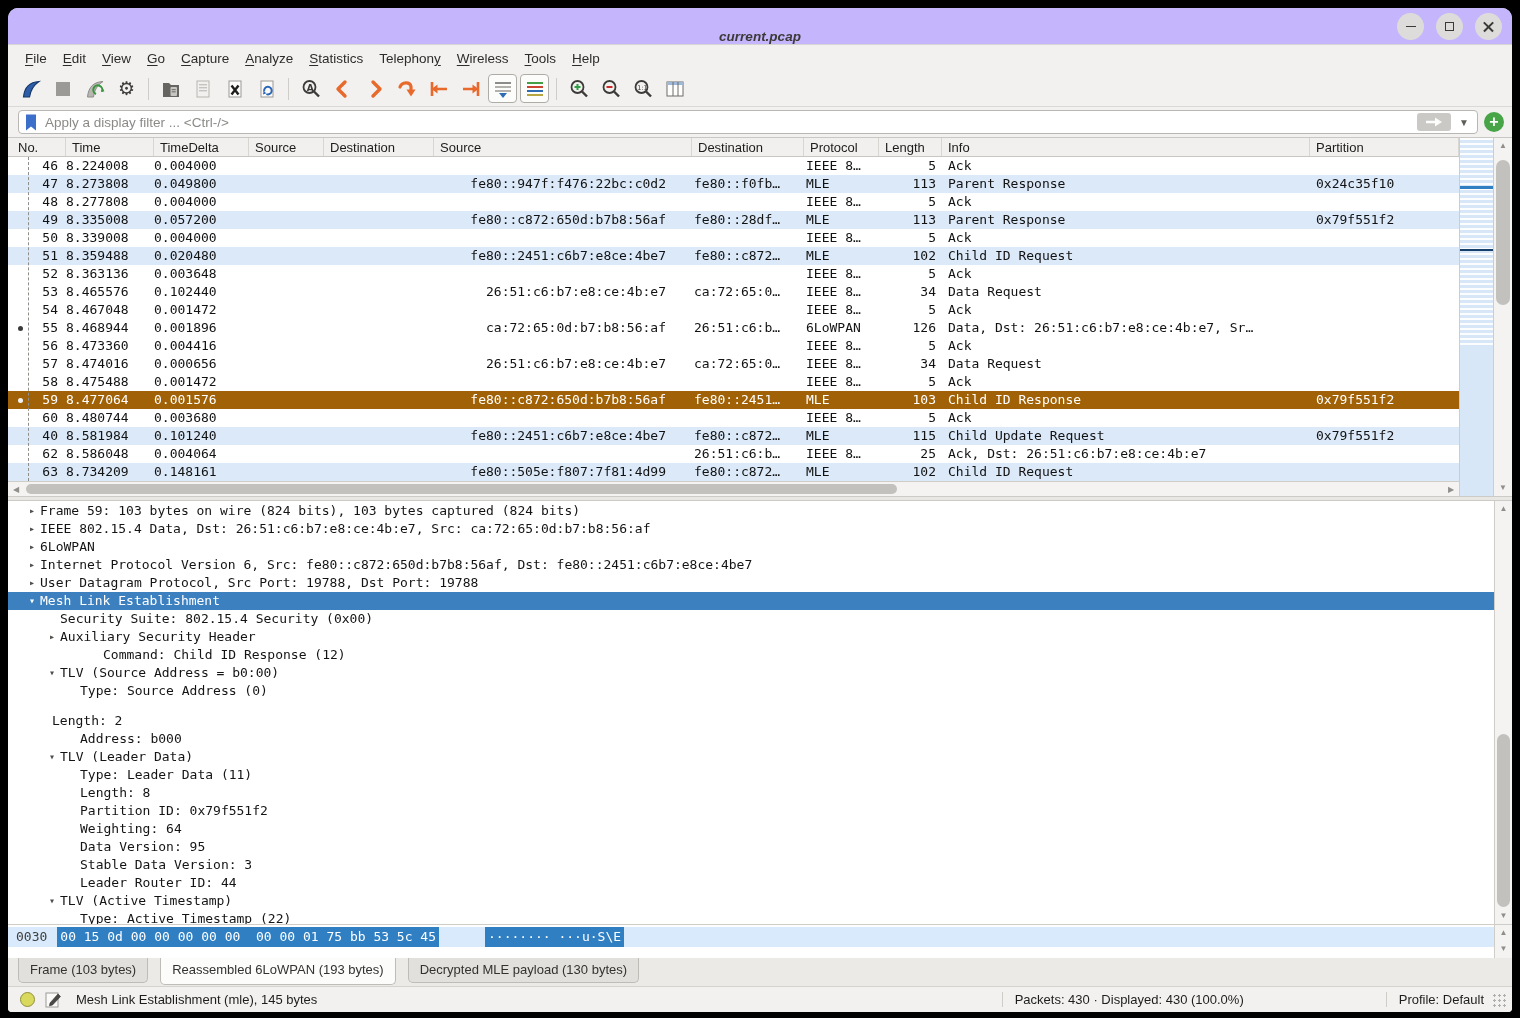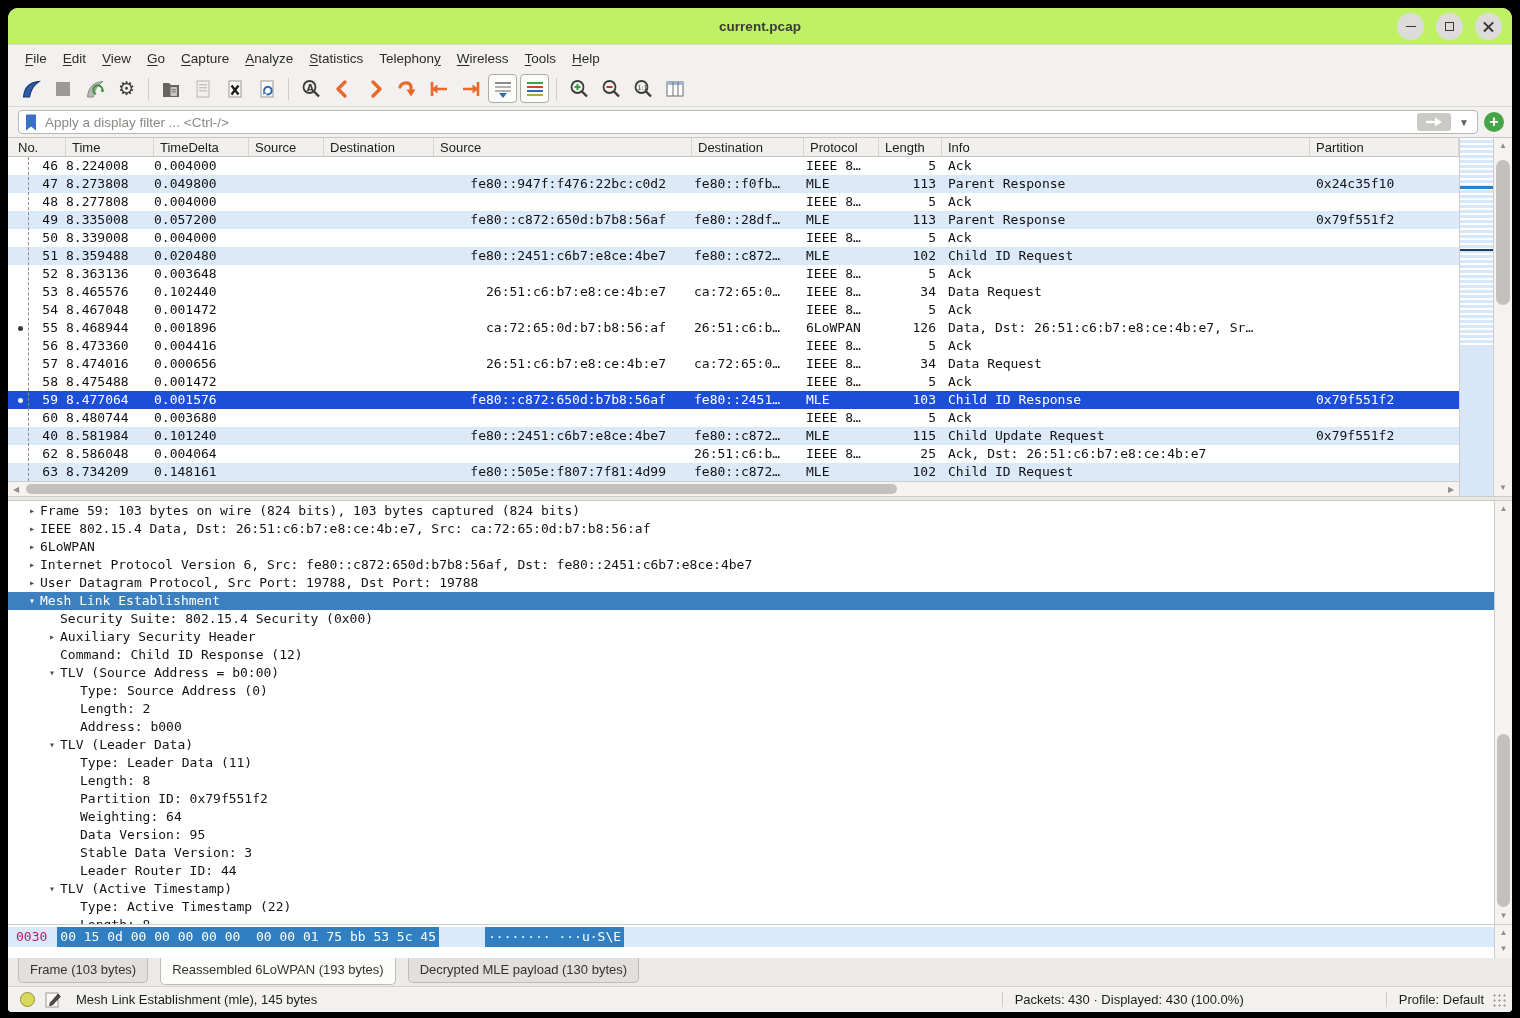--- a/index.html
+++ b/index.html
@@ -1,22 +1,22 @@
 <!DOCTYPE html>
 <html><head>
 <meta charset="utf-8">
 <style>
   html,body{margin:0;padding:0;background:#000;width:1520px;height:1018px;overflow:hidden;
     font-family:"Liberation Sans","DejaVu Sans",sans-serif;-webkit-font-smoothing:antialiased;}
   *{box-sizing:border-box;}
   .frame{position:absolute;left:8px;top:8px;width:1504px;height:1004px;background:#f2f1ef;
     border-radius:10px 10px 4px 4px;overflow:hidden;display:flex;flex-direction:column;}
   
-  .titlebar{height:37px;background:#bef264;border-bottom:1px solid #d8d6d2;position:relative;
-    display:flex;align-items:center;justify-content:center;flex:0 0 auto;}
+  .titlebar{height:37px;background:#c4b5fd;border-bottom:1px solid #d8d6d2;position:relative;
+    display:flex;align-items:flex-end;justify-content:center;flex:0 0 auto;font-style:italic;}
   .titlebar-title{font-weight:bold;font-size:13.5px;color:#3b3a37;}
   .win-controls{position:absolute;right:10px;top:5px;display:flex;gap:12px;}
   .winbtn{width:27px;height:27px;border-radius:50%;background:#dedcda;display:flex;align-items:center;justify-content:center;position:relative;cursor:pointer;}
   .glyph-min{width:10px;height:0;border-bottom:1.8px solid #3a3936;}
   .glyph-max{width:9px;height:9px;border:1.6px solid #3a3936;}
   .glyph-x1,.glyph-x2{position:absolute;width:13px;height:1.8px;background:#3a3936;left:7px;top:12.5px;}
   .glyph-x1{transform:rotate(45deg);} .glyph-x2{transform:rotate(-45deg);}
   
   .menubar{height:26px;background:#f2f1ef;display:flex;align-items:center;padding-left:9px;flex:0 0 auto;}
   .menu-item{padding:3px 8px;font-size:13.5px;color:#2d2c2a;cursor:default;}
@@ -44,21 +44,21 @@
   .pl-left{flex:1;display:flex;flex-direction:column;min-width:0;}
   .pl-header{height:19px;background:#f1f0ee;border-bottom:1px solid #c9c7c2;display:flex;flex:0 0 auto;
     font-size:13px;color:#1c1c1a;}
   .pl-header .cell{border-right:1px solid #d8d6d1;padding:1px 0 0 6px;text-align:left;overflow:hidden;white-space:nowrap;}
   .pl-header .c0{padding-left:10px;}
   .pl-rows{flex:1;position:relative;overflow:hidden;font-family:"DejaVu Sans Mono","Liberation Mono",monospace;
     font-size:13px;color:#121212;}
   .related-line{position:absolute;left:20px;top:0;bottom:0;width:0;border-left:1px dashed #8f8e8a;z-index:3;}
   .pl-row{height:18px;display:flex;position:relative;white-space:nowrap;cursor:default;}
   .pl-row.mle{background:#dbe9f9;}
-  .pl-row.sel{background:#1d4ed8;color:#fff;}
+  .pl-row.sel{background:#a16207;color:#fff;}
   .pl-row .cell{overflow:hidden;white-space:nowrap;flex:0 0 auto;}
   .cell{line-height:18px;}
   .c0{width:58px;text-align:right;padding-right:8px;}
   .c1{width:88px;}
   .c2{width:95px;}
   .c3{width:75px;}
   .c4{width:110px;}
   .c5{width:258px;text-align:right;padding-right:26px;}
   .c6{width:112px;padding-left:2px;}
   .c7{width:75px;padding-left:2px;}
@@ -89,21 +89,21 @@
     color:#141414;padding-top:1px;}
   .dt-row{height:18px;line-height:18px;white-space:nowrap;display:flex;}
   .dt-row.sel{background:#3c80c0;color:#fff;}
   .dt-arrow{width:16px;flex:0 0 16px;text-align:center;font-size:10px;color:#4f4e4b;}
   .dt-row.sel .dt-arrow{color:#fff;}
   .dt-scroll{width:18px;background:#f4f3f1;border-left:1px solid #cfcdc8;position:relative;flex:0 0 18px;}
   
   .hex-pane{height:34px;border-top:1px solid #cfcdc8;background:#fff;display:flex;flex:0 0 auto;}
   .hex-content{flex:1;padding-top:2px;font-family:"DejaVu Sans Mono","Liberation Mono",monospace;font-size:13px;}
   .hex-line{height:20px;line-height:20px;background:#d9eafc;display:flex;white-space:pre;}
-  .hex-offset{color:#be185d;padding:0 10px 0 8px;}
+  .hex-offset{color:#404040;padding:0 10px 0 8px;}
   .hex-sel{background:#2f7fc2;color:#fff;padding:0 3px;}
   .hex-ascii{margin-left:46px;}
   .hex-scroll{width:18px;background:#f4f3f1;border-left:1px solid #cfcdc8;position:relative;flex:0 0 18px;}
   .hx-up,.hx-dn{height:16px;color:#8f8e8b;font-size:8px;text-align:center;line-height:16px;}
   
   .tabsbar{height:28px;background:#eceae7;display:flex;align-items:flex-start;padding-left:10px;gap:12px;flex:0 0 auto;}
   .btab{height:25px;padding:4px 11px 0 11px;font-size:13px;color:#33322f;background:#e2e0dc;
     border:1px solid #bebcb7;border-top:none;border-radius:0 0 5px 5px;white-space:nowrap;cursor:pointer;}
   .btab.active{background:#fcfcfb;height:27px;}
   
@@ -609,33 +609,33 @@
           <span>Mesh Link Establishment</span>
         </div>
         <div class="dt-row" style="padding-left: 36px;">
           <span class="dt-arrow"></span>
           <span>Security Suite: 802.15.4 Security (0x00)</span>
         </div>
         <div class="dt-row" style="padding-left: 36px;">
           <span class="dt-arrow">▸</span>
           <span>Auxiliary Security Header</span>
         </div>
-        <div class="dt-row" style="padding-left: 36px;">
+        <div class="dt-row" style="padding-left: 36px; gap: 43px;">
           <span class="dt-arrow"></span>
           <span>Command: Child ID Response (12)</span>
         </div>
         <div class="dt-row" style="padding-left: 36px;">
           <span class="dt-arrow">▾</span>
           <span>TLV (Source Address = b0:00)</span>
         </div>
         <div class="dt-row" style="padding-left: 56px;">
           <span class="dt-arrow"></span>
           <span>Type: Source Address (0)</span>
         </div>
-        <div class="dt-row" style="padding-left: 56px;">
+        <div class="dt-row" style="padding-left: 28px; margin-top: 12px;">
           <span class="dt-arrow"></span>
           <span>Length: 2</span>
         </div>
         <div class="dt-row" style="padding-left: 56px;">
           <span class="dt-arrow"></span>
           <span>Address: b000</span>
         </div>
         <div class="dt-row" style="padding-left: 36px;">
           <span class="dt-arrow">▾</span>
           <span>TLV (Leader Data)</span>

